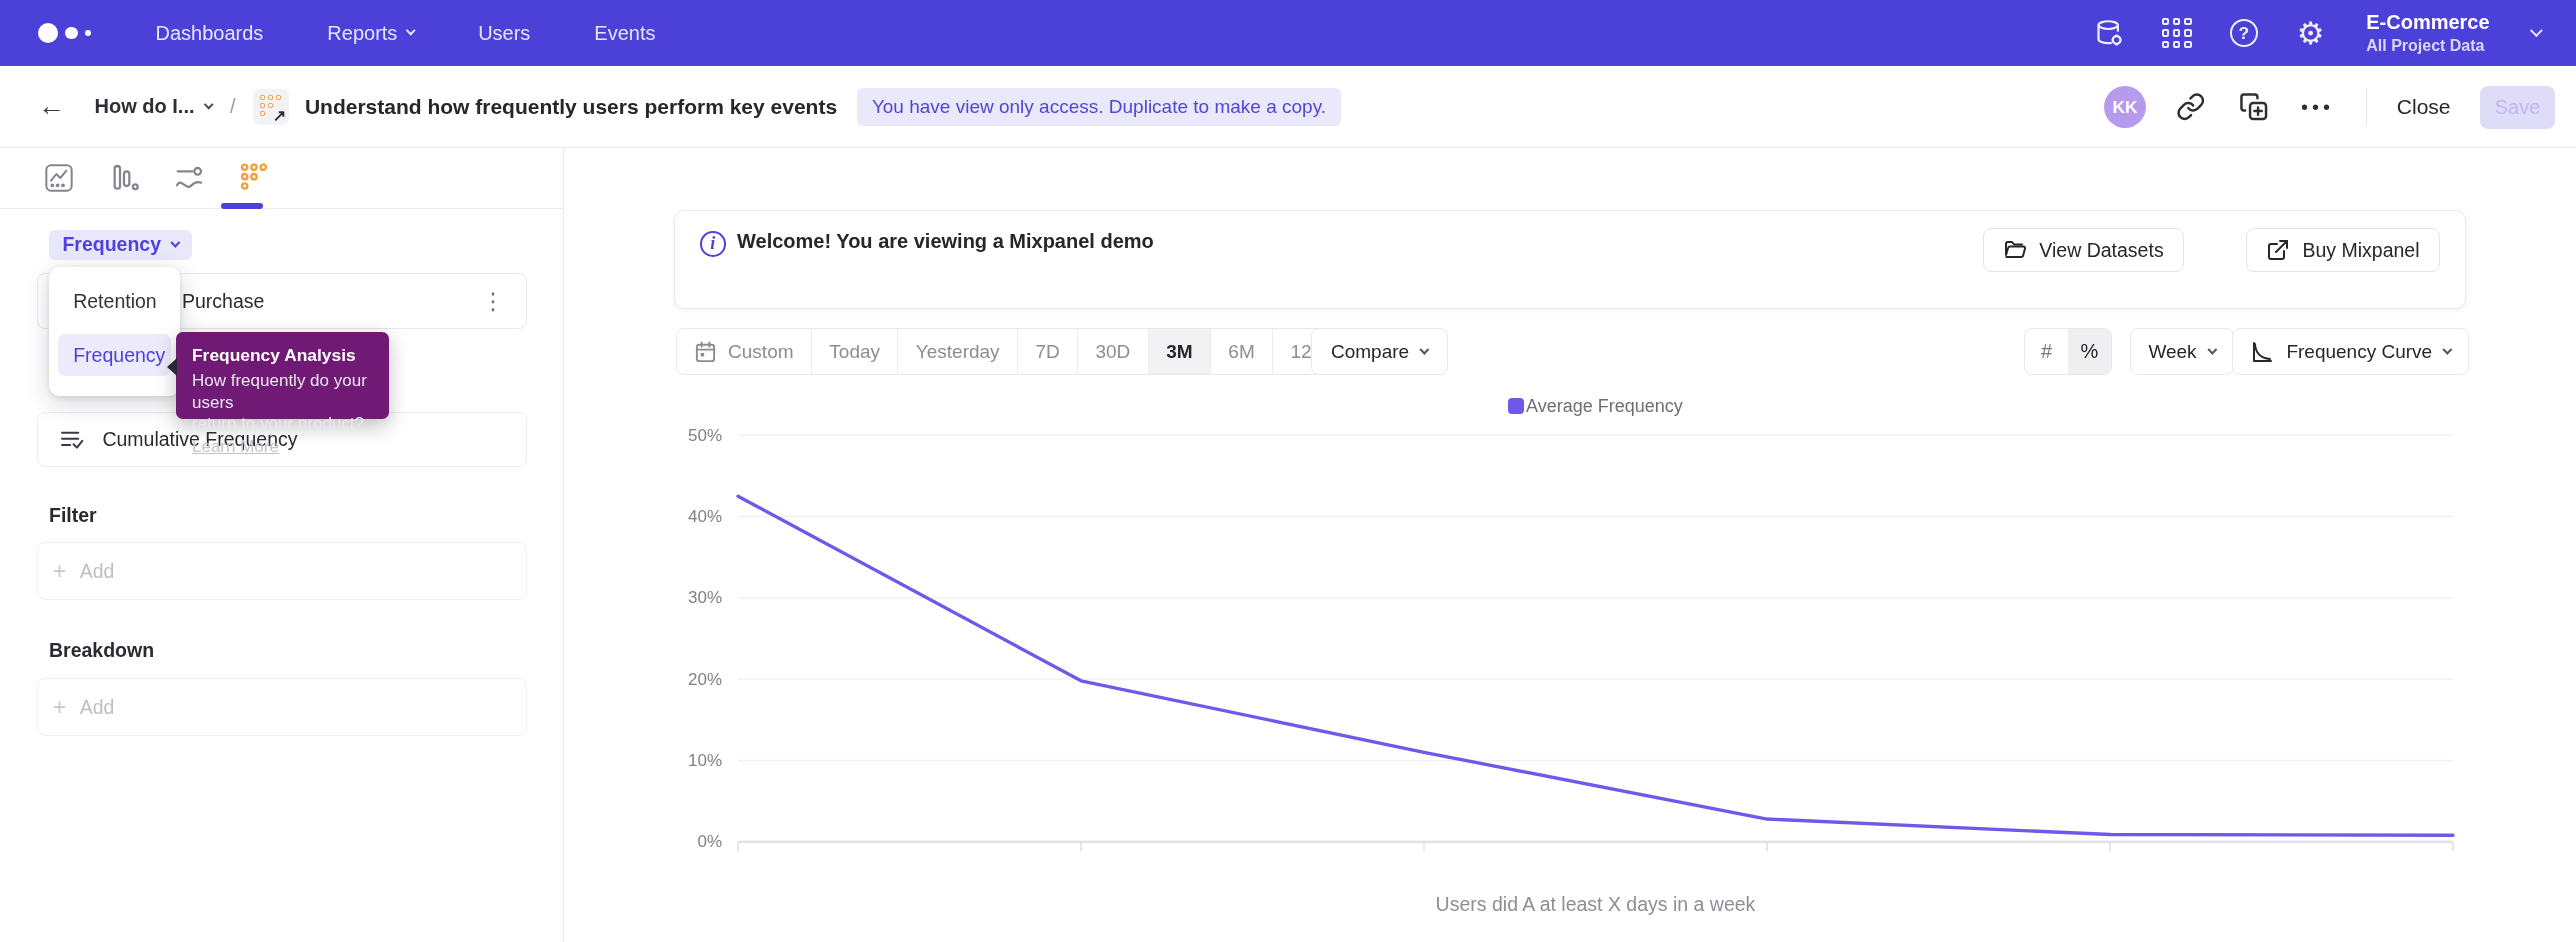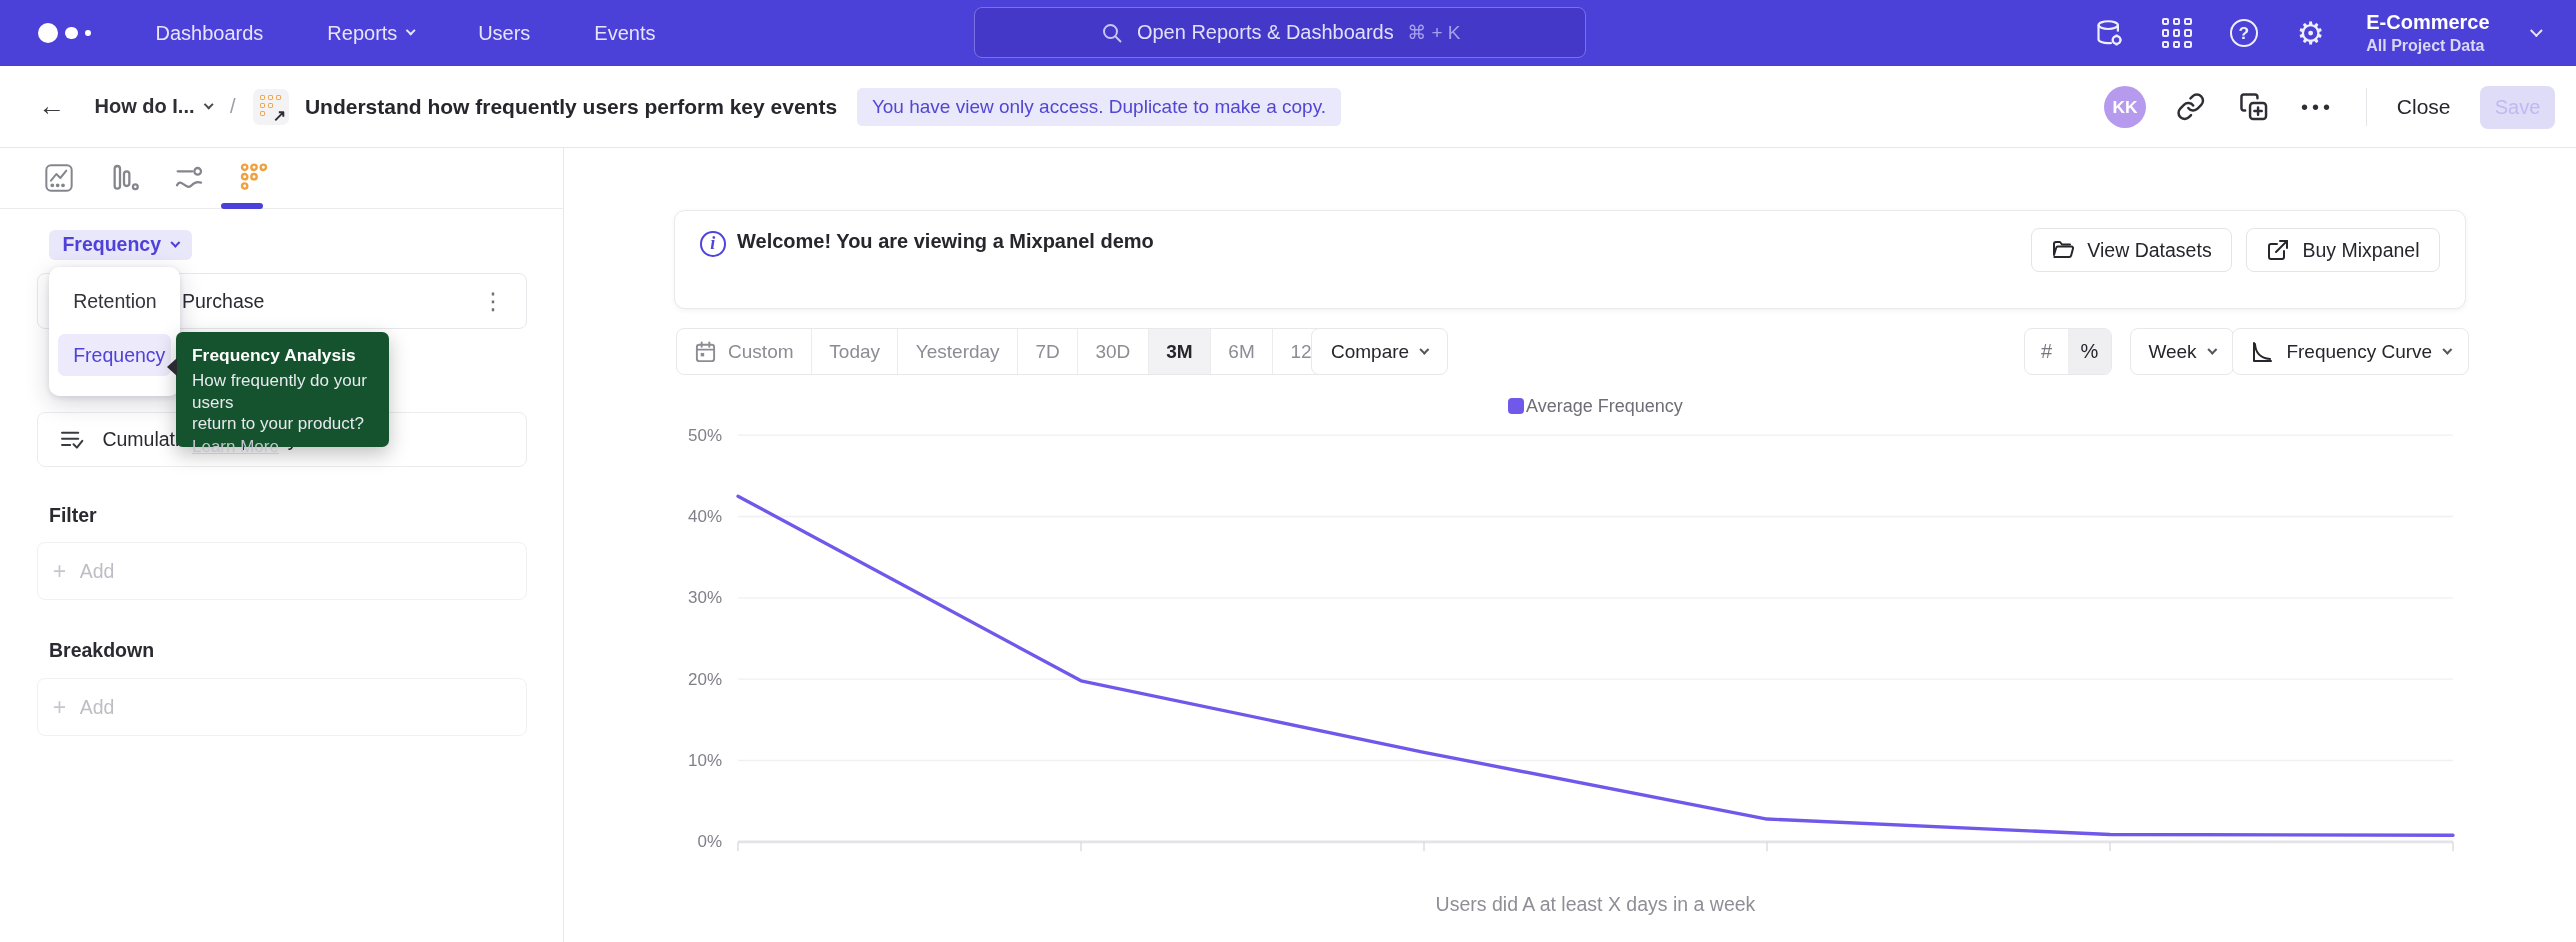--- a/index.html
+++ b/index.html
@@ -92,22 +92,22 @@
            font-size:23px; color:#6F6F77; cursor:pointer; padding:0 5.4px; }
 
   .dropdown { position:absolute; left:49px; top:119px; width:131px; height:129px;
               background:#fff; border-radius:10.7px; z-index:20;
               box-shadow:0 6.7px 24px rgba(30,30,60,.18), 0 1.3px 5.4px rgba(30,30,60,.10);
               padding:13.4px 9.4px; }
   .dd-item { height:42px; border-radius:6.7px; display:flex; align-items:center;
              padding-left:14.8px; font-size:19.5px; color:#33333a; cursor:pointer; }
   .dd-item.selected { background:#ECEAFB; color:#4F42D8; margin-top:12px; }
 
-  .tooltip { position:absolute; left:176px; top:184px; width:213px; height:115px;
-             background:#14532d; border-radius:6.7px; z-index:30; padding:13.4px 16px;
+  .tooltip { position:absolute; left:176px; top:184px; width:213px; height:87px;
+             background:#701a75; border-radius:6.7px; z-index:30; padding:13.4px 16px;
              box-shadow:0 6.7px 20px rgba(0,0,0,.25); }
   .tooltip:before { content:""; position:absolute; left:-9.4px; top:25.5px;
                     border-top:9.4px solid transparent; border-bottom:9.4px solid transparent;
                     border-right:10.7px solid #2B2A33; }
   .tt-title { font-size:17.4px; font-weight:bold; color:#fff; }
   .tt-line  { font-size:17px; color:#E8E8EE; margin-top:4px; line-height:1.25; }
   .tt-link  { font-size:17px; color:#C3C3CC; text-decoration:underline; margin-top:2.7px; display:inline-block; cursor:pointer; }
 
   .cum-card { position:absolute; left:37px; top:264px; width:490px; height:55px;
               background:#fff; border:1.3px solid #ECECEF; border-radius:8px;
@@ -127,21 +127,21 @@
             background:#fff; border:1.3px solid #E9E9EC; border-radius:10.7px;
             box-shadow:0 1.3px 5.4px rgba(20,20,40,.05); }
   .info-ic { position:absolute; left:25px; top:20px; width:25.5px; height:25.5px; border:2px solid #4F44DB;
              border-radius:50%; color:#4F44DB; font-family:"Liberation Serif",serif; font-style:italic;
              font-weight:bold; font-size:18px; display:flex; align-items:center; justify-content:center; }
   .banner-title { position:absolute; left:62px; top:19px; font-size:20px; font-weight:bold; color:#26262c; }
   .banner-sub   { position:absolute; left:62px; top:51px; font-size:19.5px; color:#6F6F78; }
   .banner-btns  { position:absolute; right:25.5px; top:17.4px; display:flex; gap:14.8px; }
   .bb { height:44px; background:#fff; border:1.3px solid #E4E4E8; border-radius:8px;
         display:flex; align-items:center; gap:12px; padding:0 19px;
-        font-size:19.5px; font-weight:500; color:#26262c; cursor:pointer; }
+        font-size:19.5px; font-weight:500; color:#26262c; cursor:pointer;margin-left:48px; }
 
   .controls { position:absolute; left:0; top:180px; width:100%; height:47px; }
   .seg-group { position:absolute; left:110px; top:0; height:47px; display:flex;
                border:1.3px solid #E8E8EB; border-radius:8px; overflow:hidden; background:#fff; }
   .seg { display:flex; align-items:center; gap:10.7px; padding:0 17.4px; font-size:19px;
          color:#8C8C95; border-left:1.3px solid #ECECEF; cursor:pointer; white-space:nowrap; }
   .seg:first-child { border-left:none; }
   .seg.selected { background:#F2F2F4; color:#26262c; font-weight:600; }
   .compare-btn { position:absolute; left:745px; top:0; height:47px; padding:0 19px;
                  border:1.3px solid #E8E8EB; border-radius:8px; background:#fff;
@@ -191,28 +191,20 @@
         <span>Reports</span>
         <span class="chev"></span>
       </span>
     <span class="nav-item">
         <span>Users</span>
       </span>
     <span class="nav-item">
         <span>Events</span>
       </span>
   </nav>
-  <div class="searchbox">
-    <svg class="icon" width="24" height="24" viewBox="0 0 24 24" fill="none" stroke="#C9C5F1" stroke-width="2">
-        <circle cx="10.5" cy="10.5" r="6.5"></circle>
-        <line x1="15.5" y1="15.5" x2="21" y2="21"></line>
-      </svg>
-    <span class="slabel">Open Reports &amp; Dashboards</span>
-    <span class="skey">⌘ + K</span>
-  </div>
   <div class="nav-right">
     <span class="nav-icon">
       <svg class="icon" width="31" height="31" viewBox="0 0 24 24" fill="none" stroke="#EFEEFC" stroke-width="1.7">
         <ellipse cx="11" cy="5.5" rx="7.5" ry="3"></ellipse>
         <path d="M3.5 5.5v11c0 1.7 3.4 3 7.5 3 1 0 2-.1 2.8-.2"></path>
         <path d="M18.5 5.5v5"></path>
         <circle cx="17.5" cy="17" r="3"></circle>
         <path d="M17.5 12.8v1.4M17.5 19.8v1.4M13.8 17h1.4M19.8 17h1.4M14.9 14.4l1 1M19.1 18.6l1 1M20.1 14.4l-1 1M15.9 18.6l-1 1"></path>
       </svg>
     </span>

